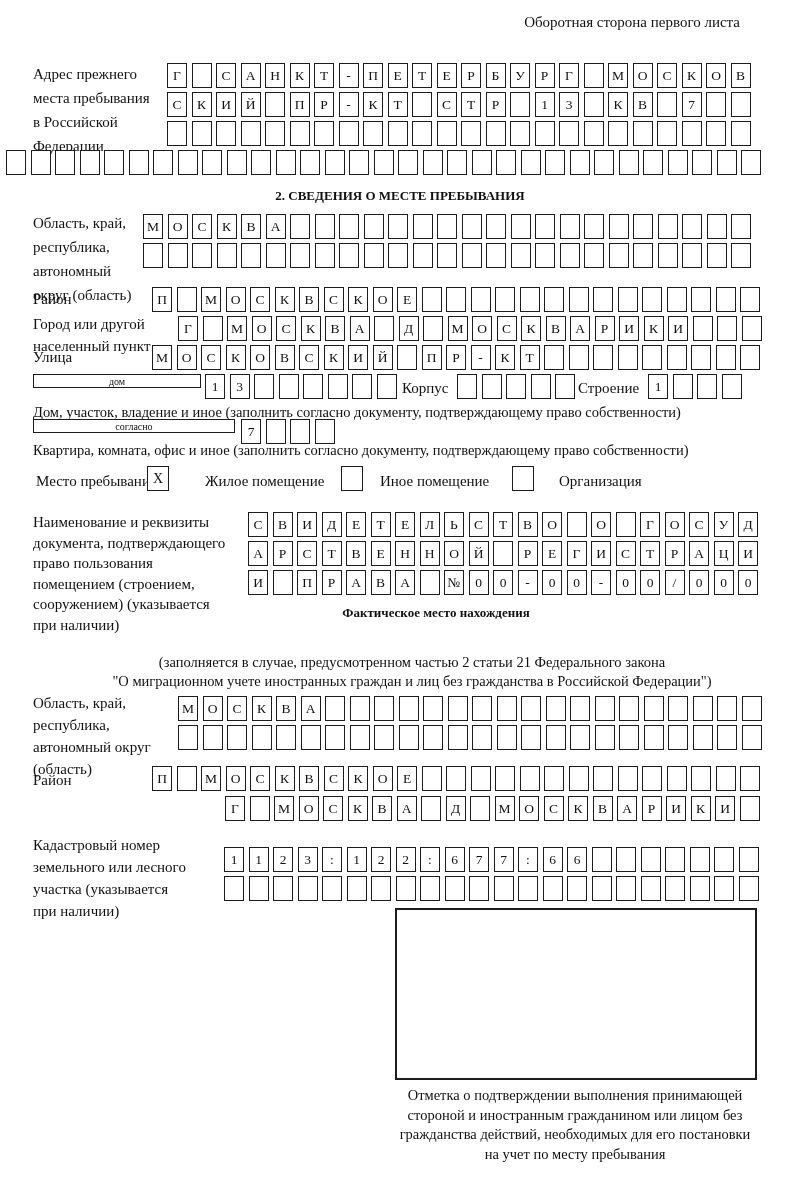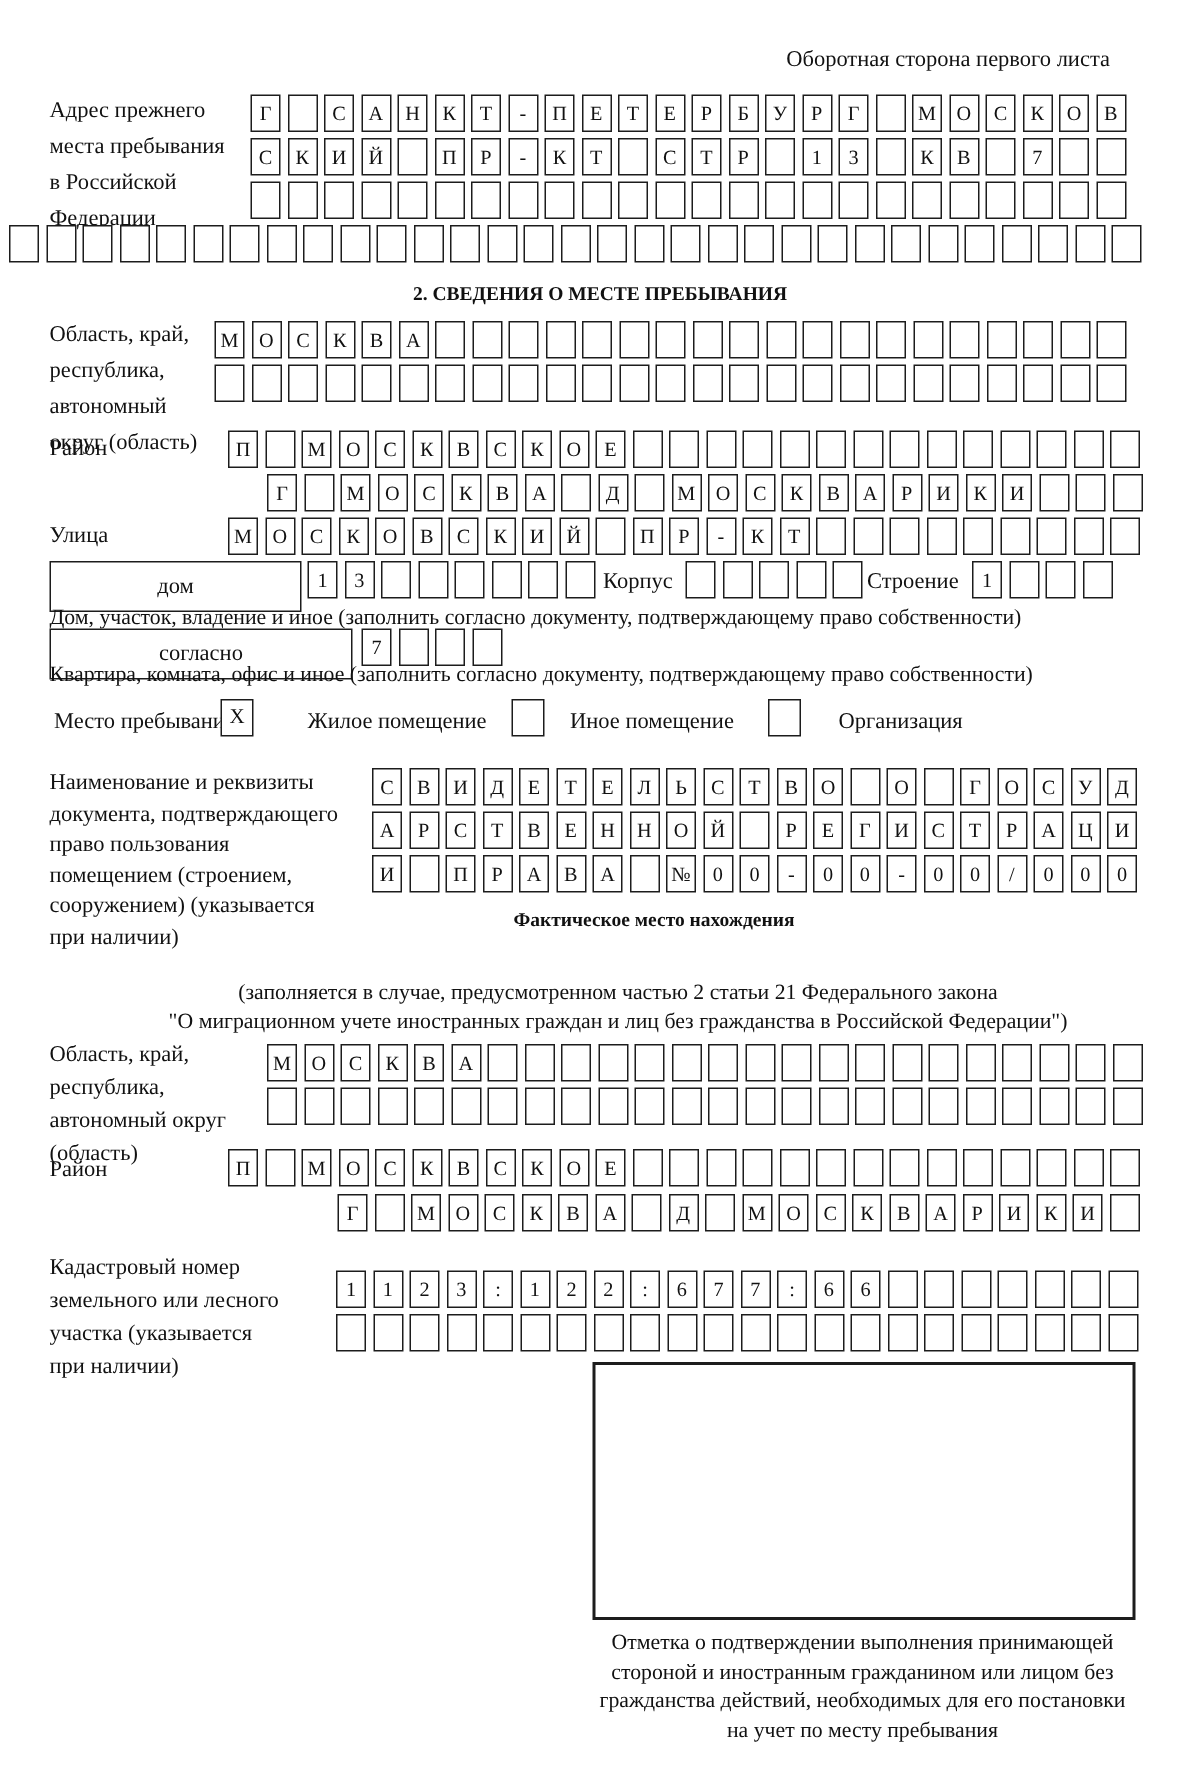--- a/index.html
+++ b/index.html
@@ -3,36 +3,36 @@
 <meta charset="utf-8">
 <style>
   html,body{margin:0;padding:0;background:#fff;}
   .page{position:relative;width:800px;height:1180px;background:#fff;
         font-family:"Liberation Serif","DejaVu Serif",serif;color:#111;font-size:15px;overflow:hidden;}
   .lbl{position:absolute;white-space:pre-line;line-height:24px;font-size:15px;}
   .boxrow{position:absolute;display:flex;}
   .cell{box-sizing:border-box;flex:0 0 auto;width:20px;height:25px;border:1.6px solid #1c1c1c;
         margin-right:4.5px;display:flex;align-items:center;justify-content:center;
         font-size:13.5px;background:#fff;}
-  .lblbox{position:absolute;box-sizing:border-box;border:1.6px solid #1c1c1c;height:34px;
-        display:flex;align-items:center;justify-content:center;font-size:15px;background:#fff;}
+  .lblbox{position:absolute;box-sizing:border-box;border:1.6px solid #1c1c1c;height:14px;
+        display:flex;align-items:center;justify-content:center;font-size:10px;background:#fff;}
   .cb{position:absolute;box-sizing:border-box;width:22px;height:25px;border:1.6px solid #1c1c1c;
         display:flex;align-items:center;justify-content:center;font-size:14px;background:#fff;}
   .ctitle{position:absolute;left:0;width:100%;text-align:center;font-weight:bold;font-size:13px;}
   .cnote{position:absolute;text-align:center;font-size:14.5px;white-space:pre-line;line-height:19px;}
   .lnote{position:absolute;font-size:14.5px;}
   .bigbox{position:absolute;box-sizing:border-box;border:2px solid #1c1c1c;background:#fff;}
   .hdrnote{position:absolute;text-align:right;font-size:15px;}
 </style>
 </head>
 <body>
 
 <div class="page">
 
-  <div class="hdrnote" style="left:440px;top:32px;width:300px;">Оборотная сторона первого листа</div>
+  <div class="hdrnote" style="left:440px;top:14px;width:300px;">Оборотная сторона первого листа</div>
 
   <div class="lbl" style="left:33px;top:62px;width:135px;">Адрес прежнего
 места пребывания
 в Российской
 Федерации</div>
   <div class="boxrow" style="left:167px;top:63px;">
       <span class="cell">Г</span>
       <span class="cell"></span>
       <span class="cell">С</span>
       <span class="cell">А</span>
@@ -226,20 +226,22 @@
       <span class="cell"></span>
       <span class="cell"></span>
       <span class="cell"></span>
       <span class="cell"></span>
       <span class="cell"></span>
       <span class="cell"></span>
       <span class="cell"></span>
       <span class="cell"></span>
     </div>
 
+  <div class="lbl" style="left:33px;top:313px;line-height:22px;">Город или другой
+населенный пункт</div>
   <div class="boxrow" style="left:178px;top:316px;">
       <span class="cell">Г</span>
       <span class="cell"></span>
       <span class="cell">М</span>
       <span class="cell">О</span>
       <span class="cell">С</span>
       <span class="cell">К</span>
       <span class="cell">В</span>
       <span class="cell">А</span>
       <span class="cell"></span>

